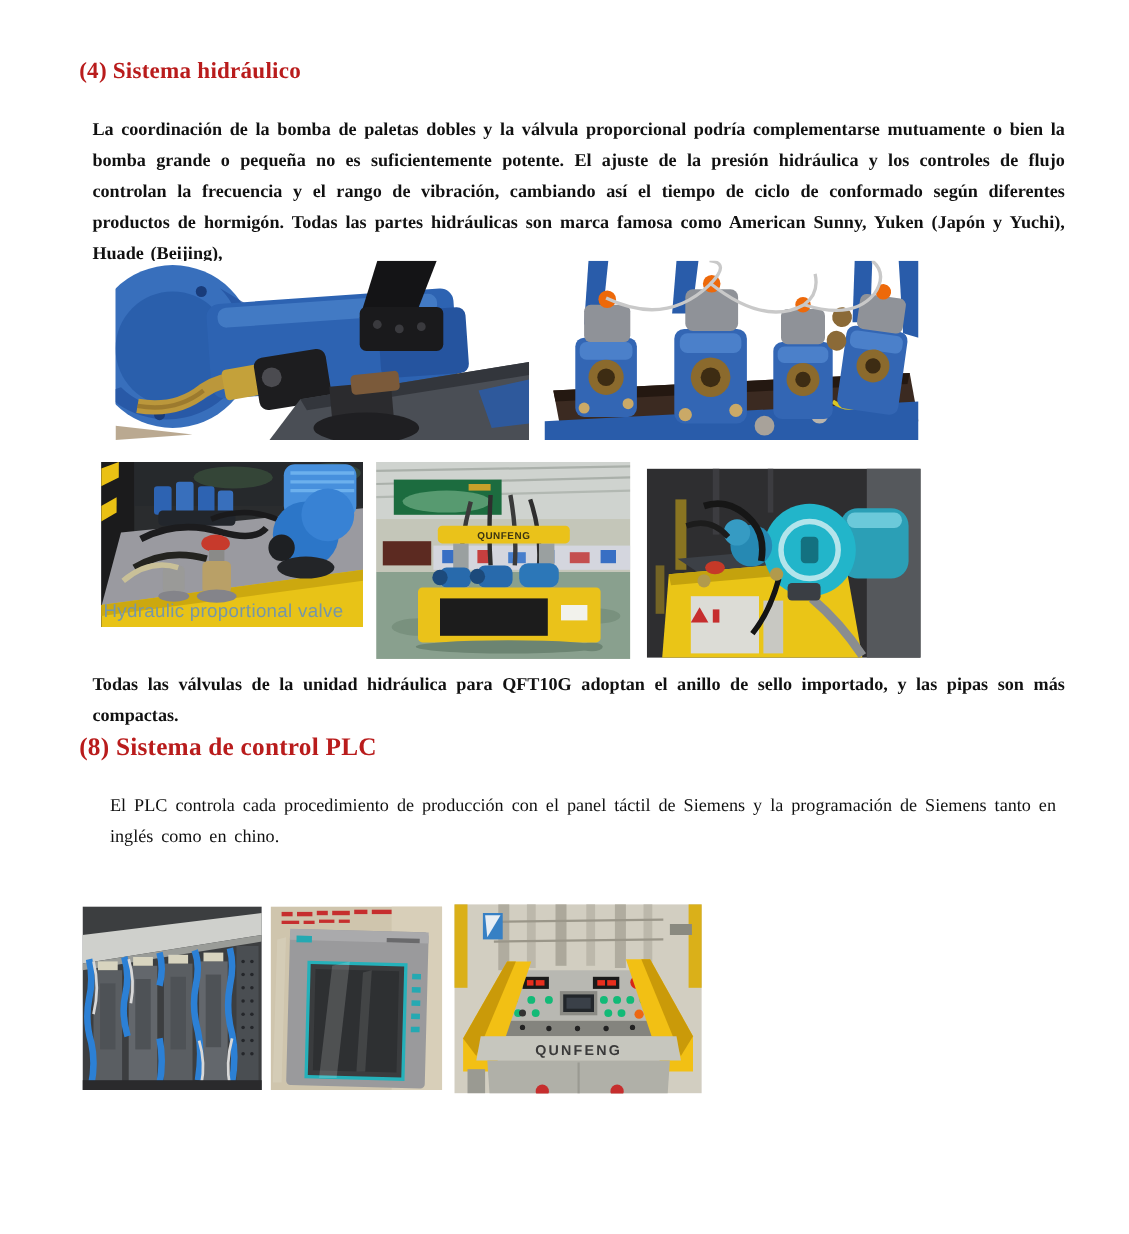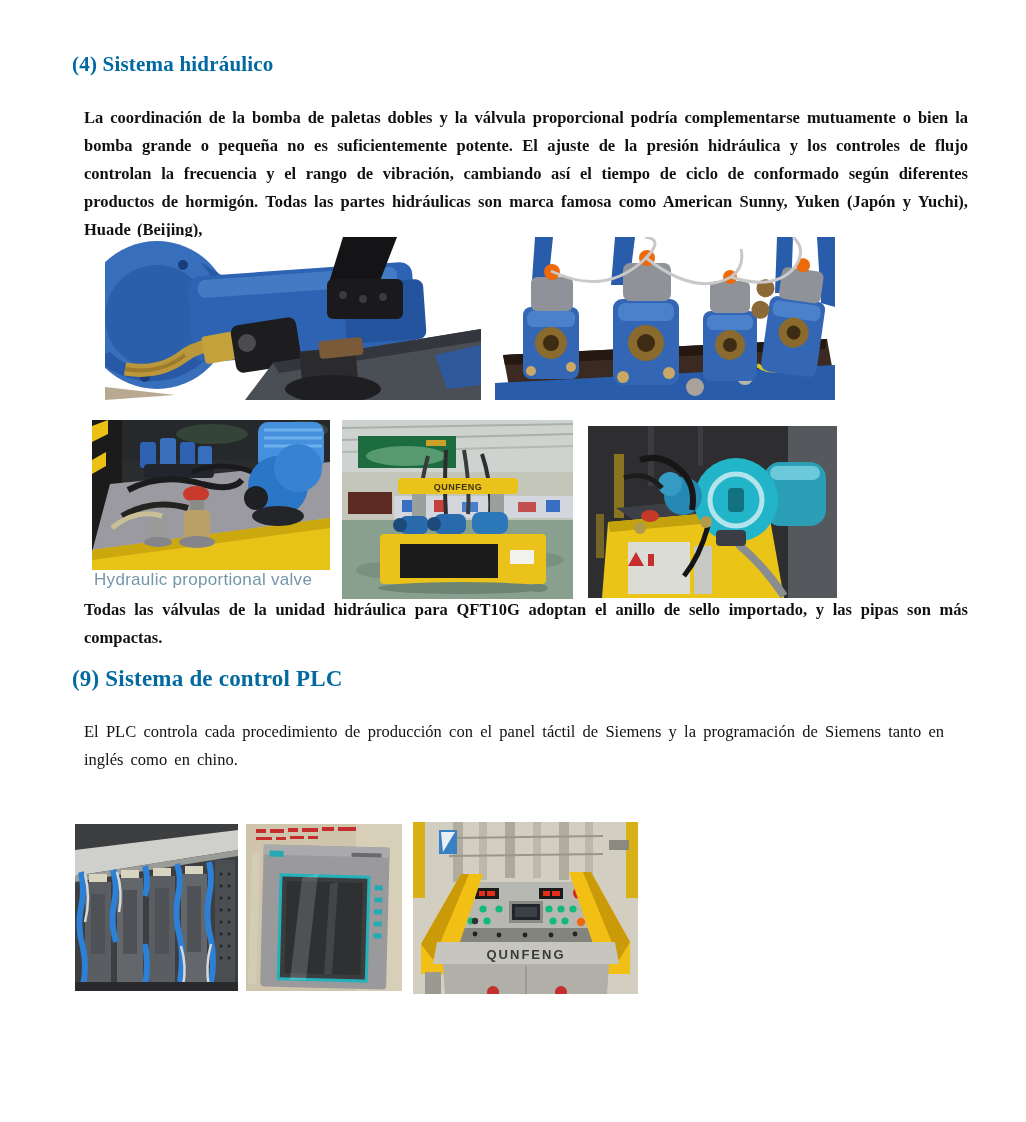--- a/index.html
+++ b/index.html
@@ -10,21 +10,21 @@
     font-family:"Liberation Serif","DejaVu Serif",serif;
     color:#111111;
     overflow:hidden;
   }
   .abs{position:absolute;}
   h2.sec{
     margin:0;
     font-size:21px;
     font-weight:bold;
     letter-spacing:0.2px;
-    color:#0369a1;
+    color:#b91c1c;
   }
   p.body{
     margin:12px;
     font-size:16.5px;
     line-height:28px;
     text-align:justify;
     word-spacing:2px;
   }
   p.bold{font-weight:bold;}
   .caption{
@@ -196,21 +196,21 @@
         <ellipse cx="104" cy="74" rx="13" ry="8" fill="#c23b2e"></ellipse>
         <rect x="98" y="80" width="14" height="10" fill="#8a8a88"></rect>
         <rect x="92" y="90" width="26" height="30" rx="5" fill="#b8a06a"></rect>
         <rect x="56" y="94" width="20" height="26" rx="5" fill="#9a9a98"></rect>
         <ellipse cx="105" cy="122" rx="18" ry="6" fill="#84848a"></ellipse>
         <ellipse cx="66" cy="122" rx="14" ry="5" fill="#84848a"></ellipse>
         <path d="M20 108 Q44 88 70 96" stroke="#c9c09a" stroke-width="5" fill="none"></path>
       </g>
     </svg>
   </div>
-  <div class="caption abs" style="left:94px;top:570px;width:250px;">Hydraulic proportional valve</div>
+  <div class="caption abs" style="left:94px;top:546px;width:250px;">Hydraulic proportional valve</div>
 
   <div class="photo abs" style="left:342px;top:420px;">
     <svg width="231" height="179" viewBox="0 0 231 179">
       <rect width="231" height="179" fill="#c8cabf"></rect>
       <g>
         <rect x="0" y="0" width="231" height="52" fill="#cfd3cf"></rect>
         <line x1="0" y1="8" x2="231" y2="4" stroke="#aab0aa" stroke-width="2"></line>
         <line x1="0" y1="20" x2="231" y2="14" stroke="#aab0aa" stroke-width="2"></line>
         <line x1="0" y1="32" x2="231" y2="26" stroke="#b2b8b2" stroke-width="2"></line>
         <rect x="16" y="16" width="98" height="32" fill="#1f6b40"></rect>
@@ -288,25 +288,25 @@
         <path d="M120 100 Q112 130 96 150" stroke="#141414" stroke-width="5" fill="none"></path>
         <path d="M150 118 Q176 140 196 170" stroke="#8a8d90" stroke-width="8" fill="none"></path>
         <ellipse cx="62" cy="90" rx="9" ry="6" fill="#c03a2a"></ellipse>
         <circle cx="52" cy="102" r="6" fill="#b09a50"></circle>
         <circle cx="118" cy="96" r="6" fill="#b09a50"></circle>
         <rect x="128" y="104" width="30" height="16" rx="4" fill="#3a3e44"></rect>
       </g>
     </svg>
   </div>
 
-  <p class="body bold abs" style="left:72px;top:584px;width:884px;">Todas las válvulas de la unidad hidráulica para QFT10G adoptan el anillo de sello importado, y las pipas son más compactas.</p>
-
-  <h2 class="sec abs" style="left:72px;top:666px;font-size:23px;">(9) Sistema de control PLC</h2>
-
-  <div class="abs" style="left:72px;top:706px;width:884px;">
+  <p class="body bold abs" style="left:72px;top:596px;width:884px;">Todas las válvulas de la unidad hidráulica para QFT10G adoptan el anillo de sello importado, y las pipas son más compactas.</p>
+
+  <h2 class="sec abs" style="left:72px;top:666px;font-size:23px;">(8) Sistema de control PLC</h2>
+
+  <div class="abs" style="left:88px;top:706px;width:884px;">
     <p class="body" style="font-weight:normal;word-spacing:3px;">El PLC controla cada procedimiento de producción con el panel táctil de Siemens y la programación de Siemens tanto en inglés como en chino.</p>
   </div>
 
   <div class="photo abs" style="left:75px;top:824px;">
     <svg width="163" height="167" viewBox="0 0 163 167">
       <rect width="163" height="167" fill="#3c3e40"></rect>
       <polygon points="0,26 163,6 163,26 0,52" fill="#cfd0cc"></polygon>
       <polygon points="0,52 163,26 163,32 0,58" fill="#9a9c98"></polygon>
       <g>
         <rect x="140" y="36" width="20" height="126" fill="#4a4e52"></rect>

